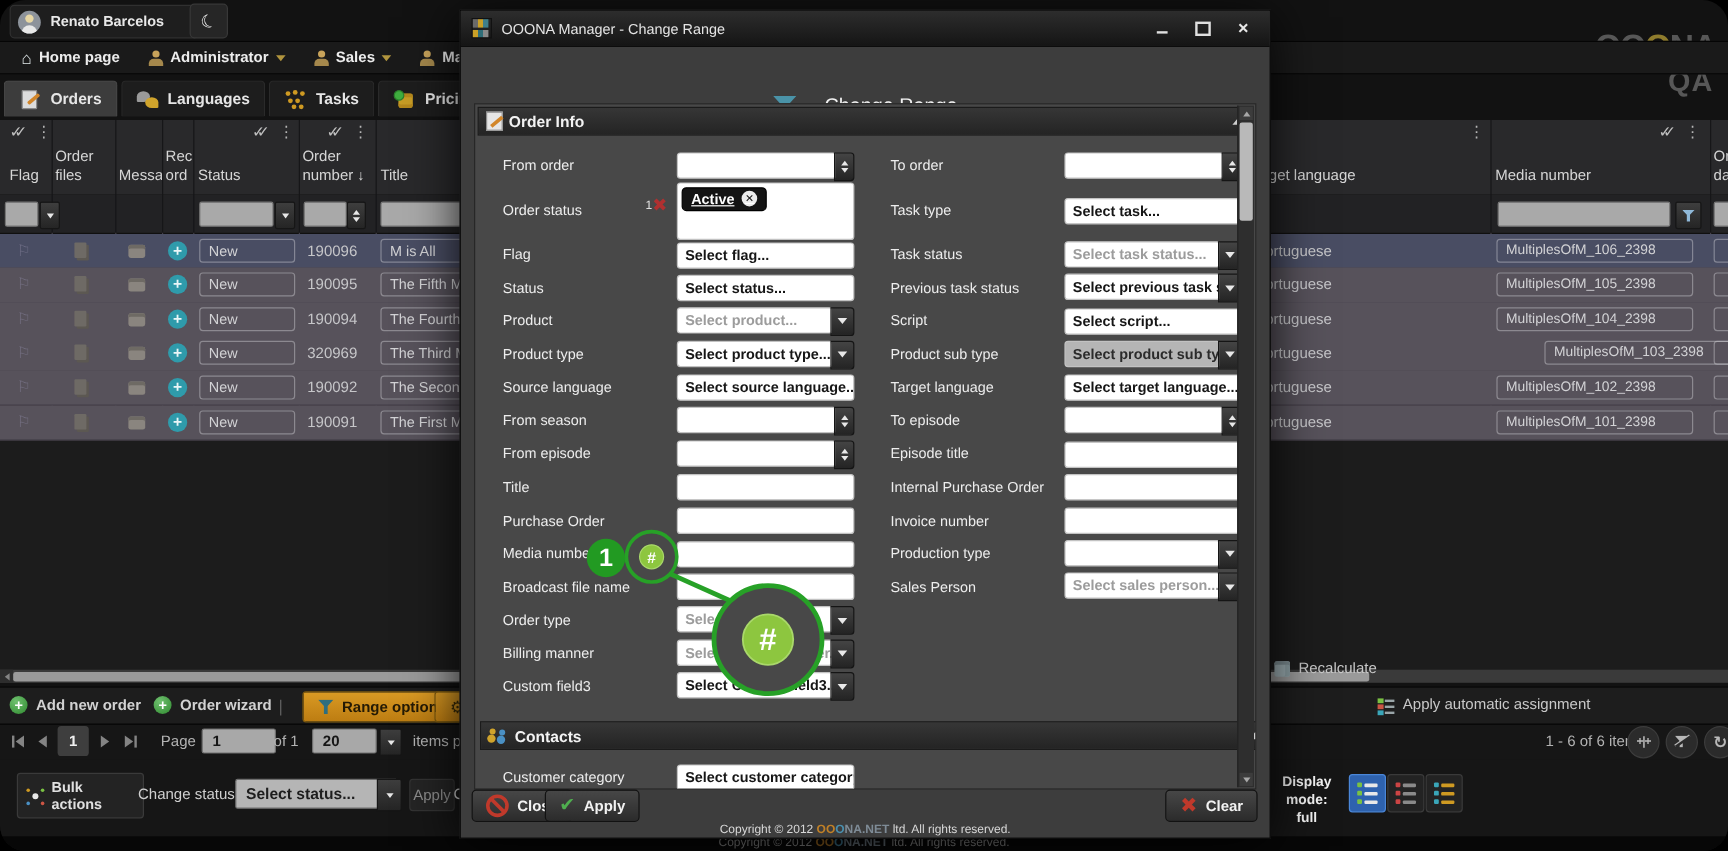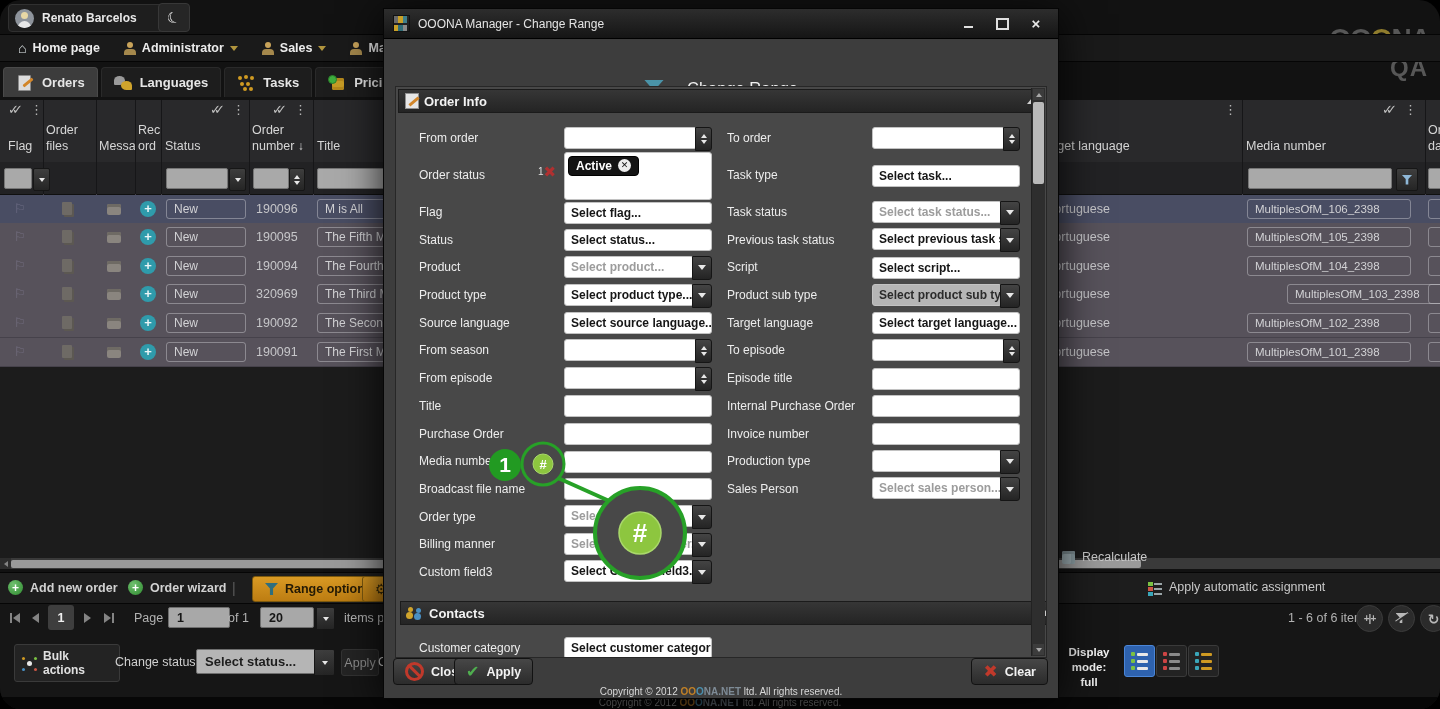--- a/index.html
+++ b/index.html
@@ -174,40 +174,40 @@
   .sech .chev{margin-left:auto;width:0;height:0;border:5px solid transparent;border-bottom:6px solid #cfcfcf;margin-bottom:5px;}
   .ic-sheet{width:12px;height:14px;background:#e6e6e6;border:1px solid #909090;position:relative;flex:none;}
   .ic-sheet::after{content:"";position:absolute;left:2px;top:6px;width:12px;height:3px;background:#d2862a;transform:rotate(-40deg);}
   .ic-people{width:17px;height:13px;position:relative;flex:none;}
   .ic-people::before{content:"";position:absolute;left:1px;top:0;width:5px;height:5px;border-radius:50%;background:#d0a42c;
        box-shadow:-1px 6px 0 1px #d0a42c;}
   .ic-people::after{content:"";position:absolute;left:9px;top:1px;width:5px;height:5px;border-radius:50%;background:#4a90c4;
        box-shadow:-1px 6px 0 1px #4a90c4;}
   .sech2{position:absolute;left:2px;top:512px;width:644px;}
 
-  .fields{position:absolute;left:23px;top:38px;display:flex;}
+  .fields{position:absolute;left:23px;top:38px;display:flex;gap:15px;}
   .colL{width:294px;}
   .colR{width:294px;margin-left:14px;}
   .frow{display:flex;align-items:center;position:relative;}
   .flab{width:145px;font-size:12px;color:#ededed;flex:none;line-height:13px;}
   .fwrap{display:flex;width:148px;position:relative;flex:none;align-items:flex-start;}
   .inp{flex:1;height:20px;background:#fff;border:1px solid #c2c2c2;border-radius:3px;display:flex;align-items:center;
        padding:0 6px;font-size:12px;font-weight:700;color:#161616;overflow:hidden;white-space:nowrap;cursor:text;min-width:0;}
   .inp.gray{color:#9c9c9c;}
   .inp.selbg{background:#b5b5b5;color:#2b2b2b;}
   .ddb{flex:none;width:18px;height:22px;margin-left:-2px;background:linear-gradient(#444,#242424);border:1px solid #151515;
        border-radius:0 3px 3px 0;display:flex;align-items:center;justify-content:center;cursor:pointer;}
   .ddb .tri.dn{border-width:5px 4px 0;border-color:#e8e8e8 transparent transparent;}
   .spb{flex:none;width:15px;height:22px;margin-left:-2px;background:linear-gradient(#444,#242424);border:1px solid #151515;
        border-radius:0 3px 3px 0;display:flex;flex-direction:column;align-items:center;justify-content:center;gap:2px;cursor:pointer;}
   .tri.up.s{border-width:0 3.5px 4px;border-color:transparent transparent #e8e8e8;}
   .tri.dn.s{border-width:4px 3.5px 0;border-color:#e8e8e8 transparent transparent;}
   .inp.tb{height:40px;align-items:flex-start;padding:3px;cursor:default;}
   .tag{background:#141414;border:1px solid #000;color:#fff;border-radius:4px;padding:2px 7px;font-size:12px;font-weight:700;
-       display:flex;align-items:center;gap:6px;cursor:pointer;}
+       display:flex;align-items:center;gap:6px;cursor:pointer;text-decoration:underline;}
   .tagx{width:13px;height:13px;border-radius:50%;background:#ececec;color:#141414;font-size:9px;font-weight:700;
         display:flex;align-items:center;justify-content:center;line-height:9px;cursor:pointer;}
   .tbind{position:absolute;left:-26px;top:14px;display:flex;align-items:center;font-size:10px;color:#e0e0e0;gap:0px;}
   .tbind .rx{color:#b03030;font-size:15px;font-weight:900;line-height:12px;}
 
   .psb{position:absolute;right:1px;top:1px;bottom:1px;width:13px;background:#2e2e2e;border-left:1px solid #222;}
   .psb .pup{position:absolute;top:1px;left:1px;right:1px;height:11px;background:#3c3c3c;display:flex;align-items:center;justify-content:center;cursor:pointer;}
   .psb .pdn{position:absolute;bottom:1px;left:1px;right:1px;height:11px;background:#3c3c3c;display:flex;align-items:center;justify-content:center;cursor:pointer;}
   .psb .pth{position:absolute;top:14px;left:1px;right:1px;height:82px;background:#b9b9b9;border-radius:2px;cursor:grab;}
   .tri.up.g{border-width:0 3.5px 4px;border-color:transparent transparent #a8a8a8;}

